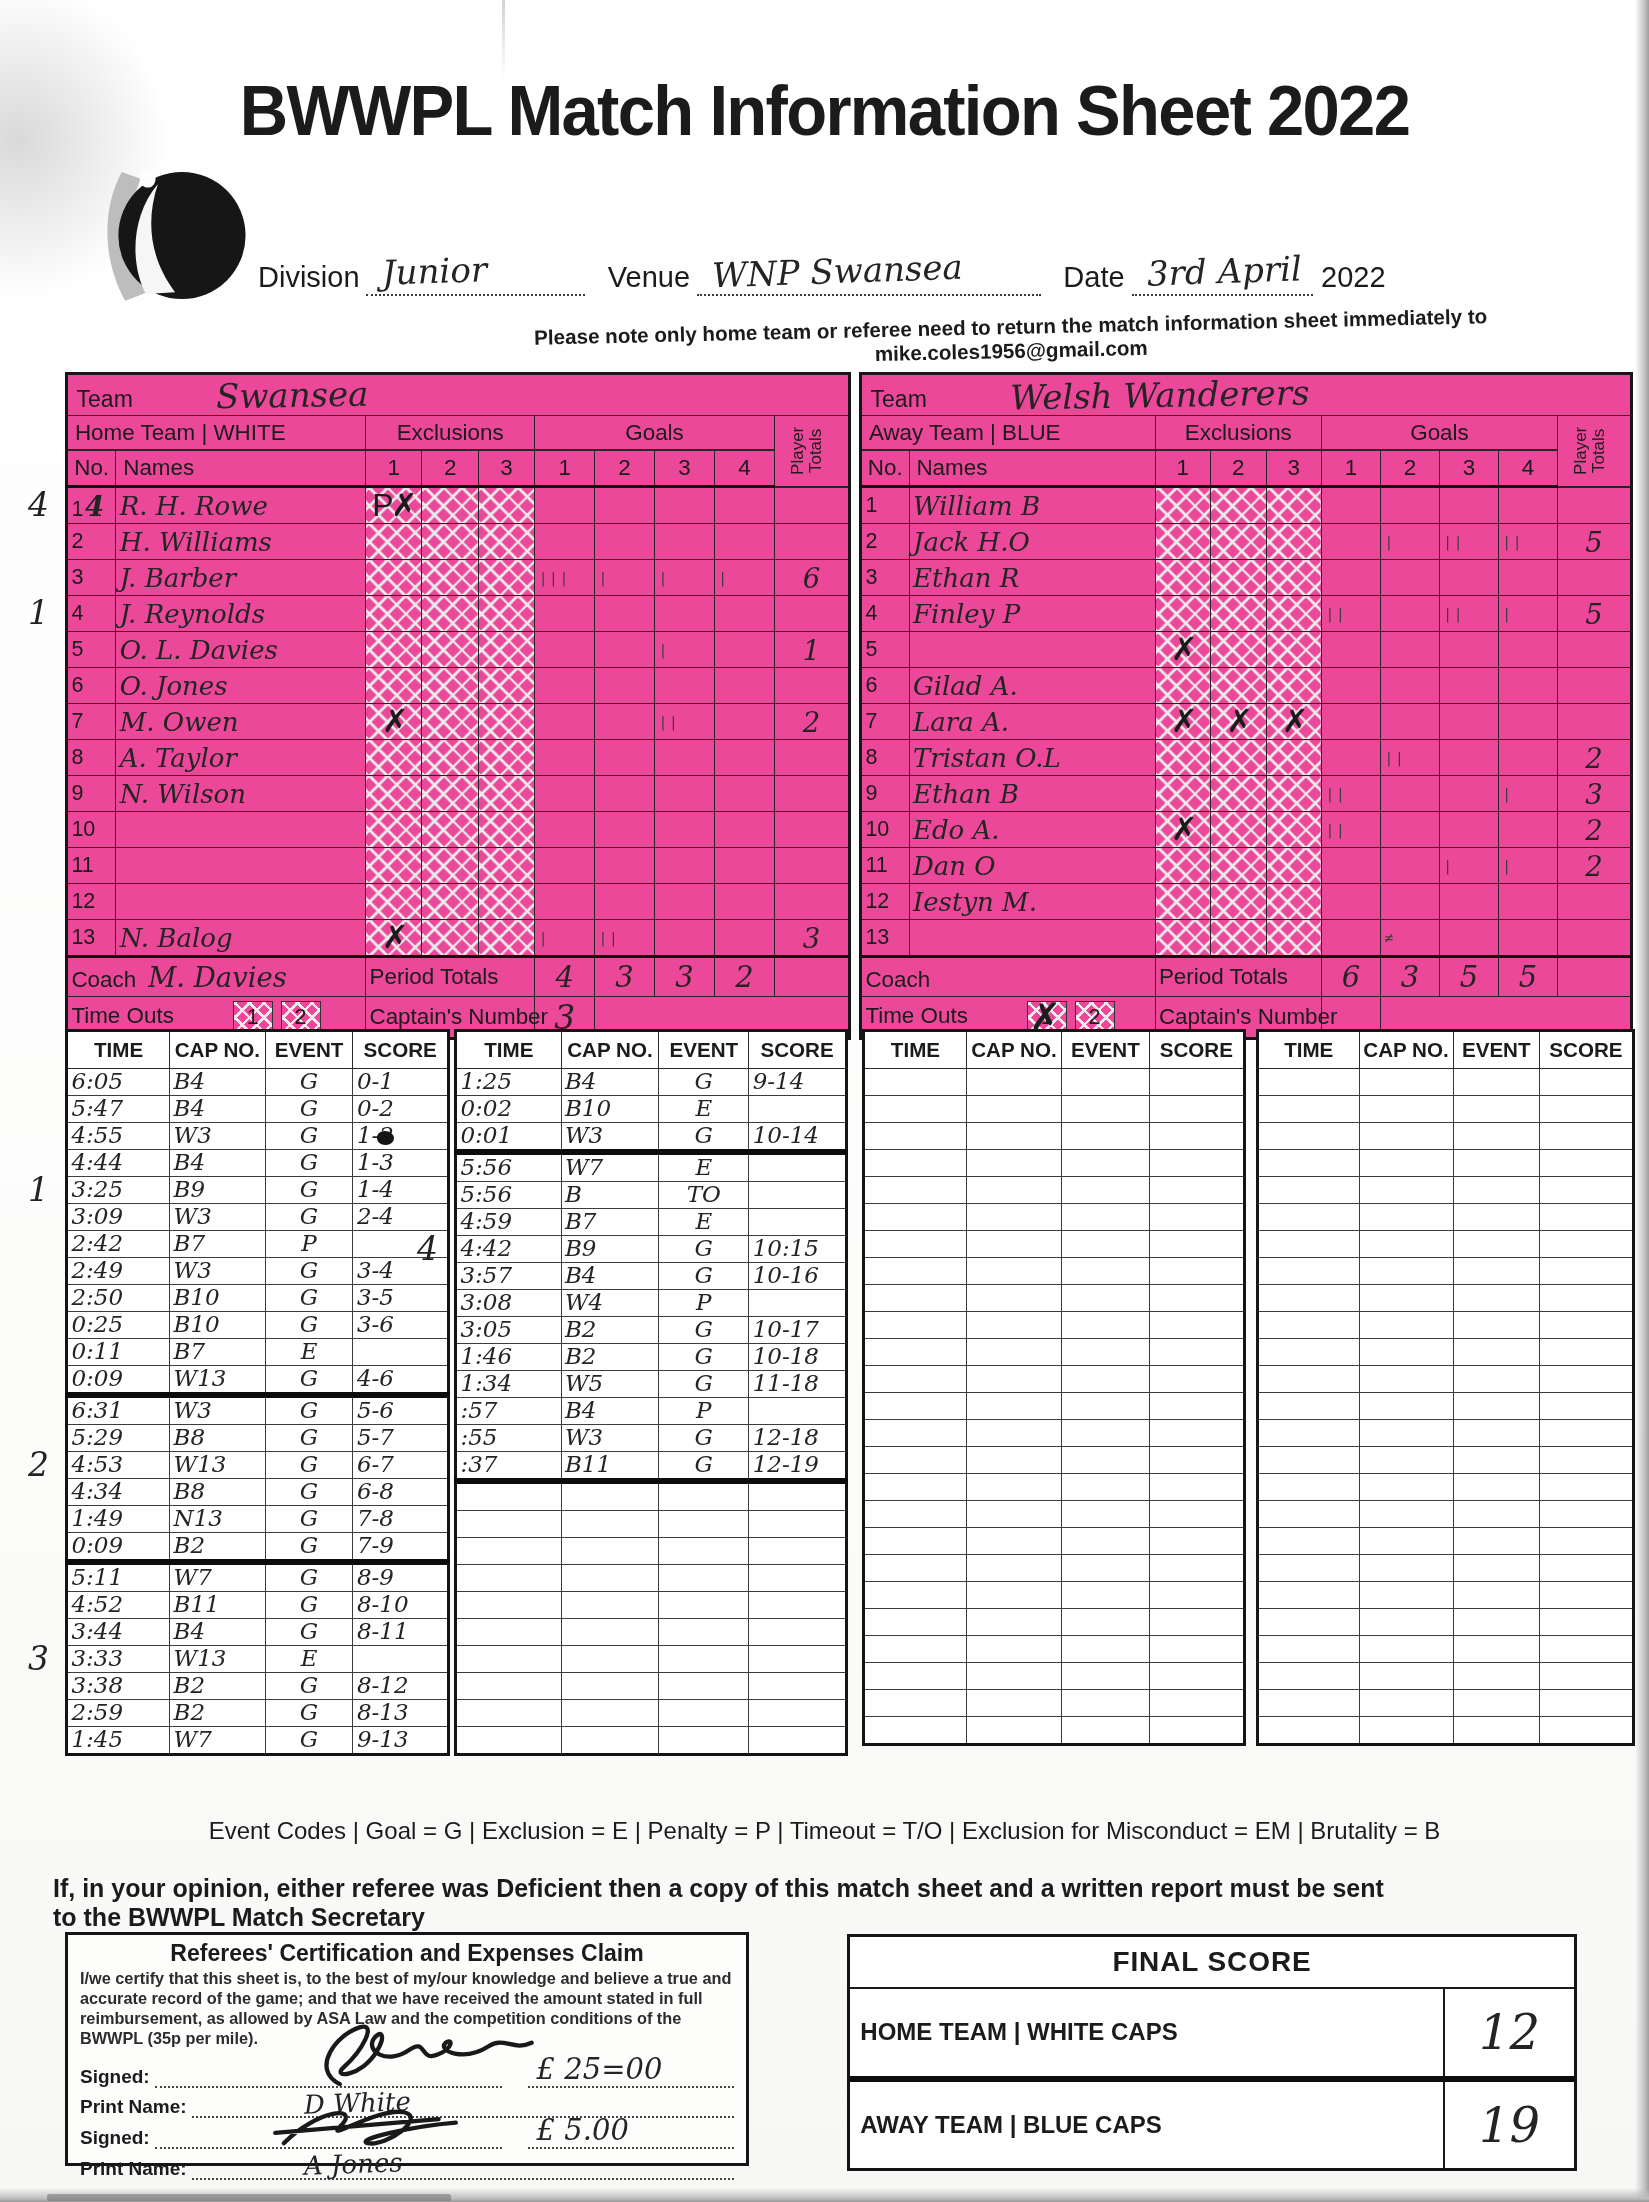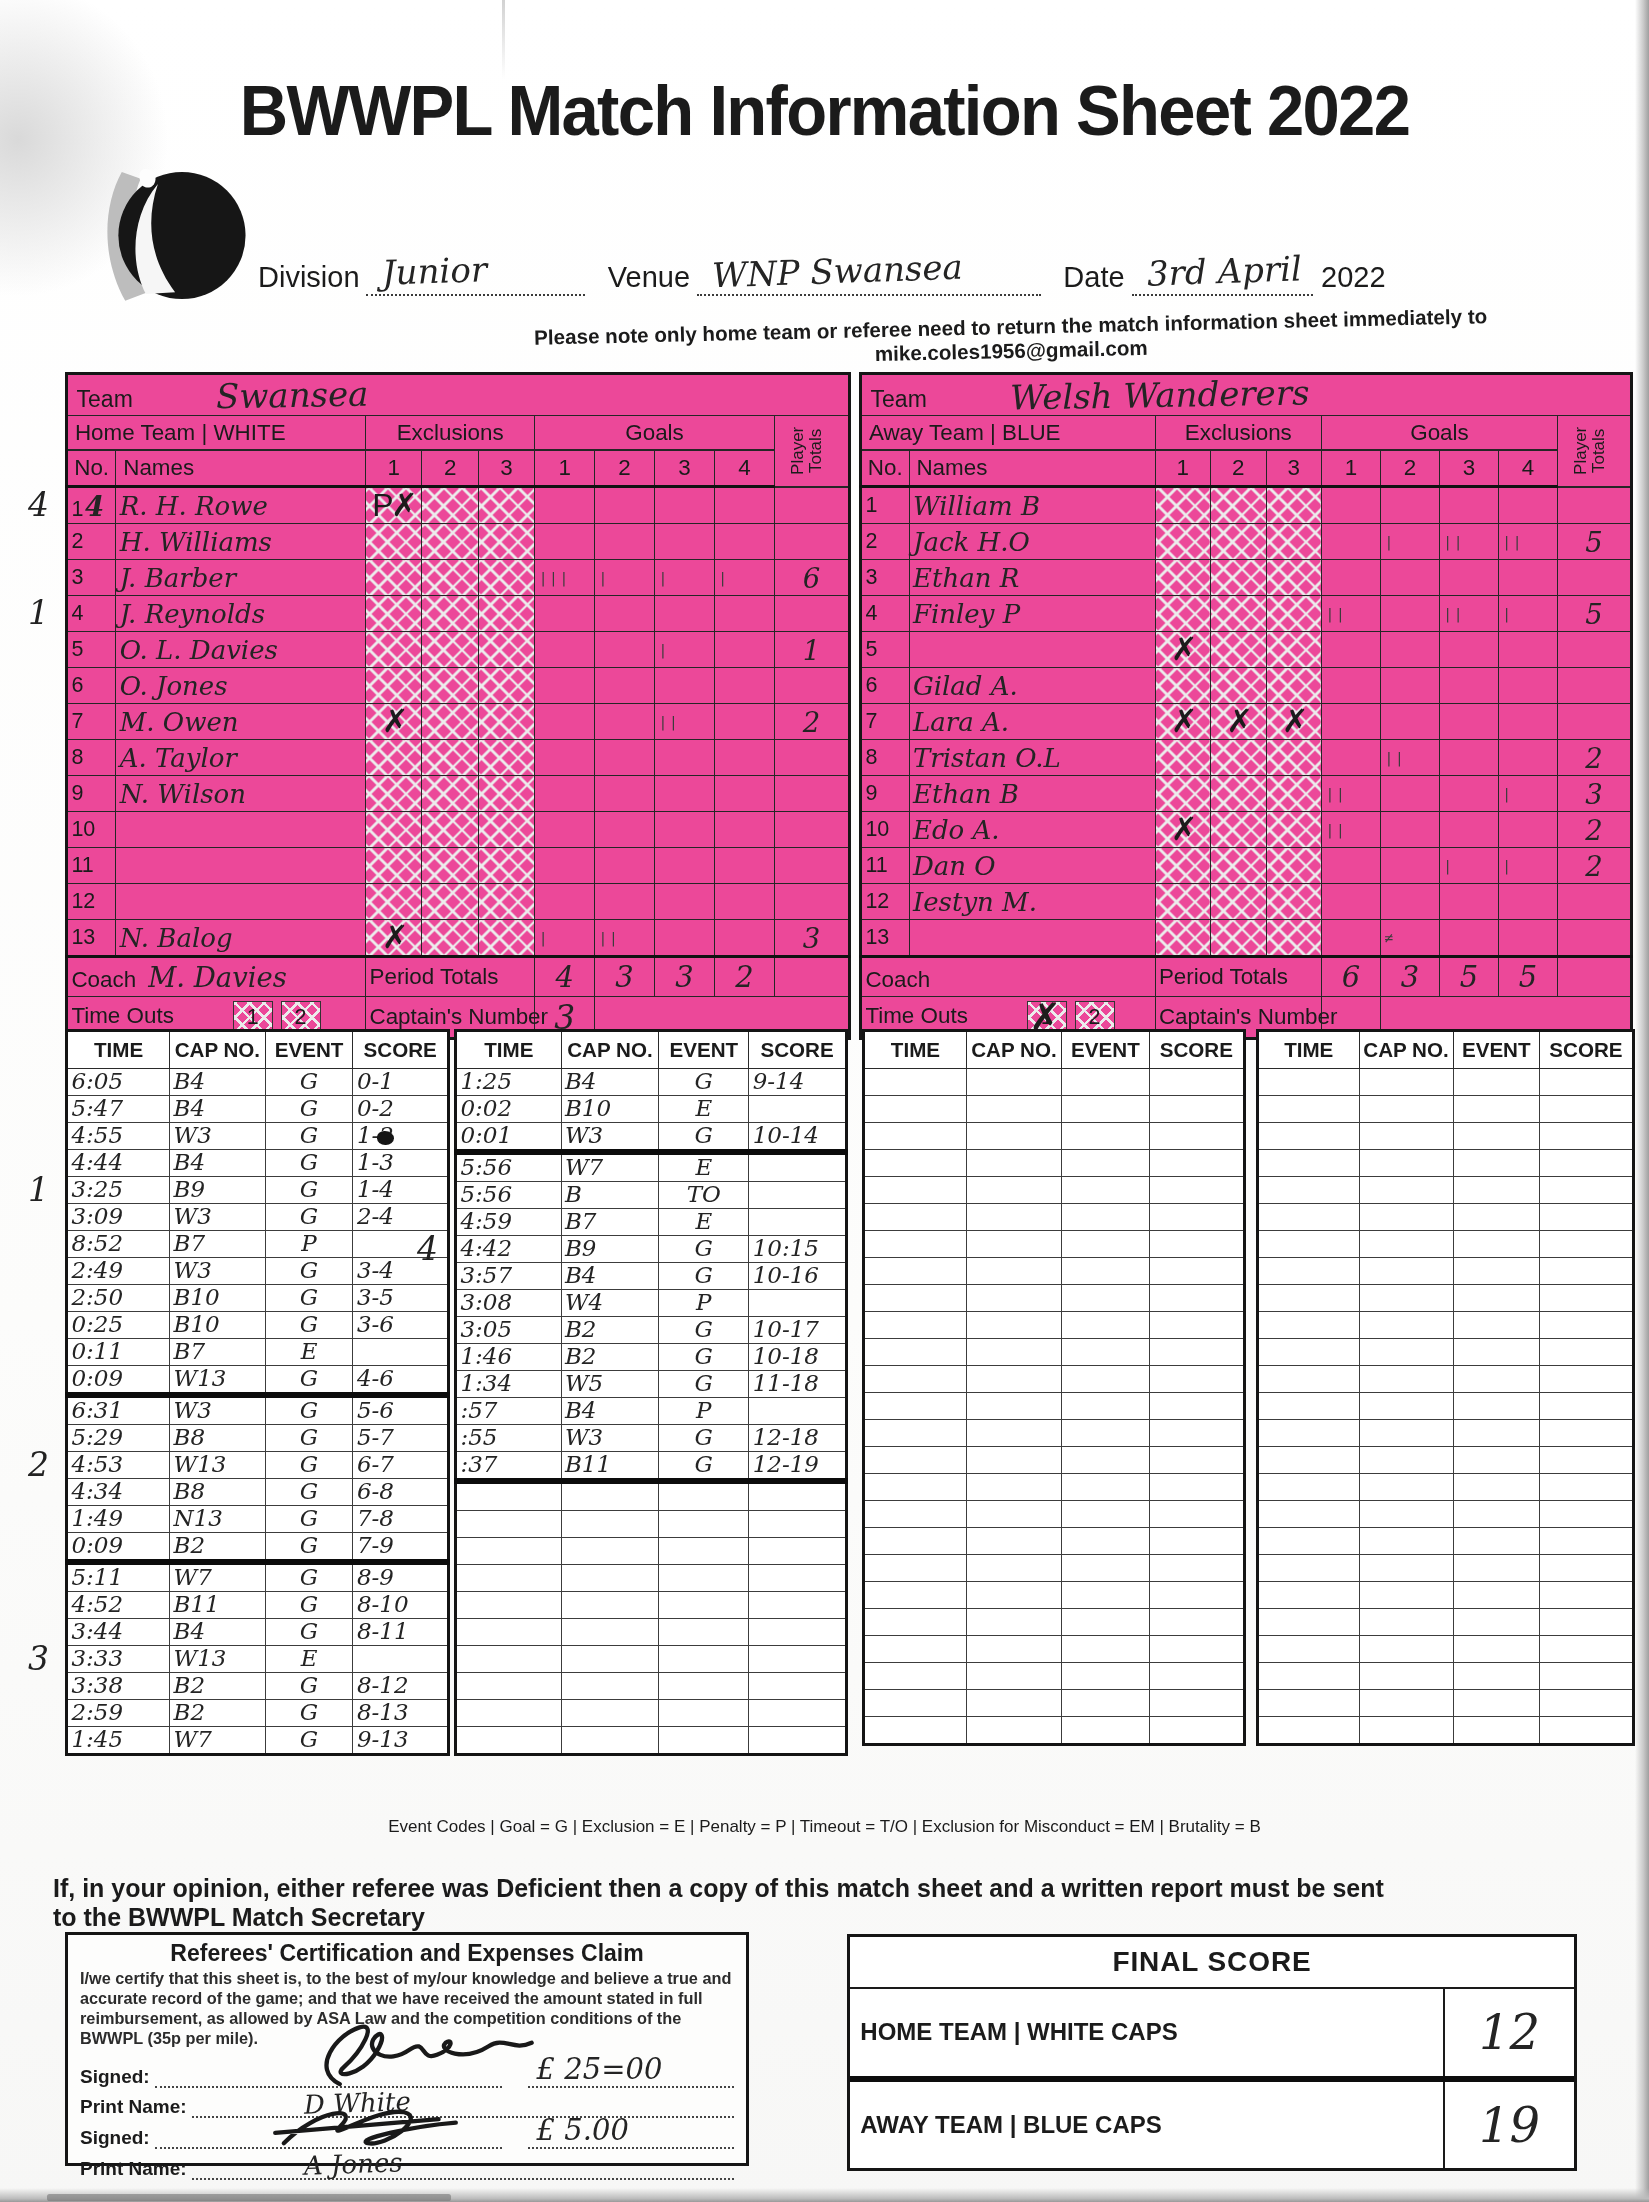--- a/index.html
+++ b/index.html
@@ -86,21 +86,21 @@
   .log-table th{border:1.7px solid #2a2a2a;height:34px;font-size:20.6px;font-weight:bold;background:#fff;}
   .log-table td{border:1.7px solid #3c3c3c;height:26px;padding:0 3.4px;font-size:23px;line-height:.95;white-space:nowrap;}
   .lt{text-align:left;padding-left:8.6px;position:relative;}
   .lc{text-align:left;padding-left:10.3px;}
   .le{text-align:center;}
   .ls{text-align:left;padding-left:6.9px;}
   .log-table tr.sep td{border-bottom:6px solid #0c0c0c;}
   .ls.blot::after{content:"";display:inline-block;width:17px;height:13.8px;background:#151515;
     border-radius:45% 55% 50% 50%;margin-left:-17px;vertical-align:-1.7px;}
 
-  .event-codes{position:absolute;left:0;top:1817px;width:100%;text-align:center;font-size:17px;}
+  .event-codes{position:absolute;left:0;top:1817px;width:100%;text-align:center;font-size:24px;}
   .deficient{position:absolute;left:53px;top:1874px;width:1342px;font-size:25px;font-weight:bold;}
 
   
   .cert-box{position:absolute;left:65px;top:1932px;width:684px;height:234px;border:3.4px solid #151515;
     background:#fdfdfc;padding:5.2px 12px 0 12px;box-sizing:border-box;}
   .cert-title{text-align:center;font-size:23px;font-weight:bold;margin-bottom:1.7px;}
   .cert-body{font-size:16.3px;line-height:1.22;font-weight:bold;color:#2c2c2c;}
   .sigrow{display:flex;align-items:flex-end;margin-top:5.2px;height:34px;}
   .sigrow.short{height:29px;margin-top:1.7px;}
   .siglabel{font-size:19px;font-weight:bold;white-space:nowrap;padding-right:5.2px;}
@@ -652,21 +652,21 @@
         <td class="le hw">G</td>
         <td class="ls hw">1-4</td>
       </tr>
       <tr>
         <td class="lt hw">3:09</td>
         <td class="lc hw">W3</td>
         <td class="le hw">G</td>
         <td class="ls hw">2-4</td>
       </tr>
       <tr>
-        <td class="lt hw">8:52</td>
+        <td class="lt hw">2:42</td>
         <td class="lc hw">B7</td>
         <td class="le hw">P</td>
         <td class="ls hw"></td>
       </tr>
       <tr>
         <td class="lt hw">2:49</td>
         <td class="lc hw">W3</td>
         <td class="le hw">G</td>
         <td class="ls hw">3-4</td>
       </tr>

